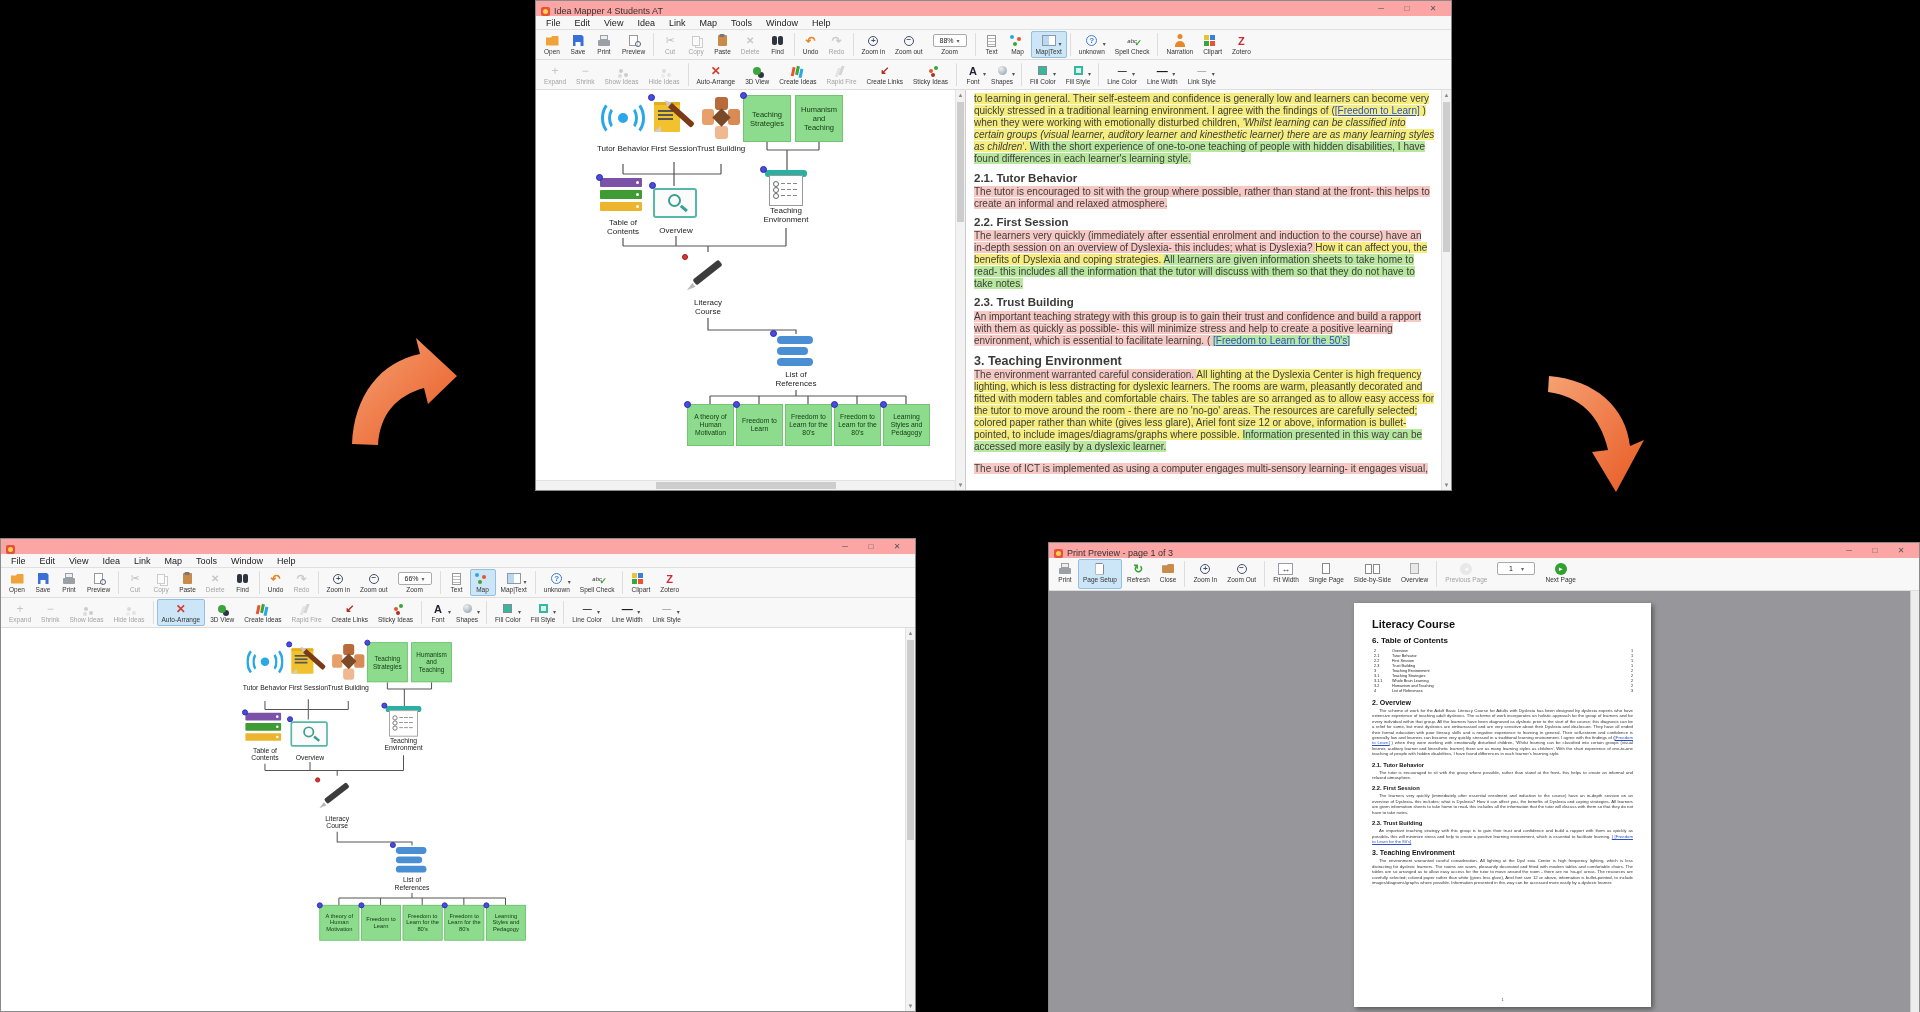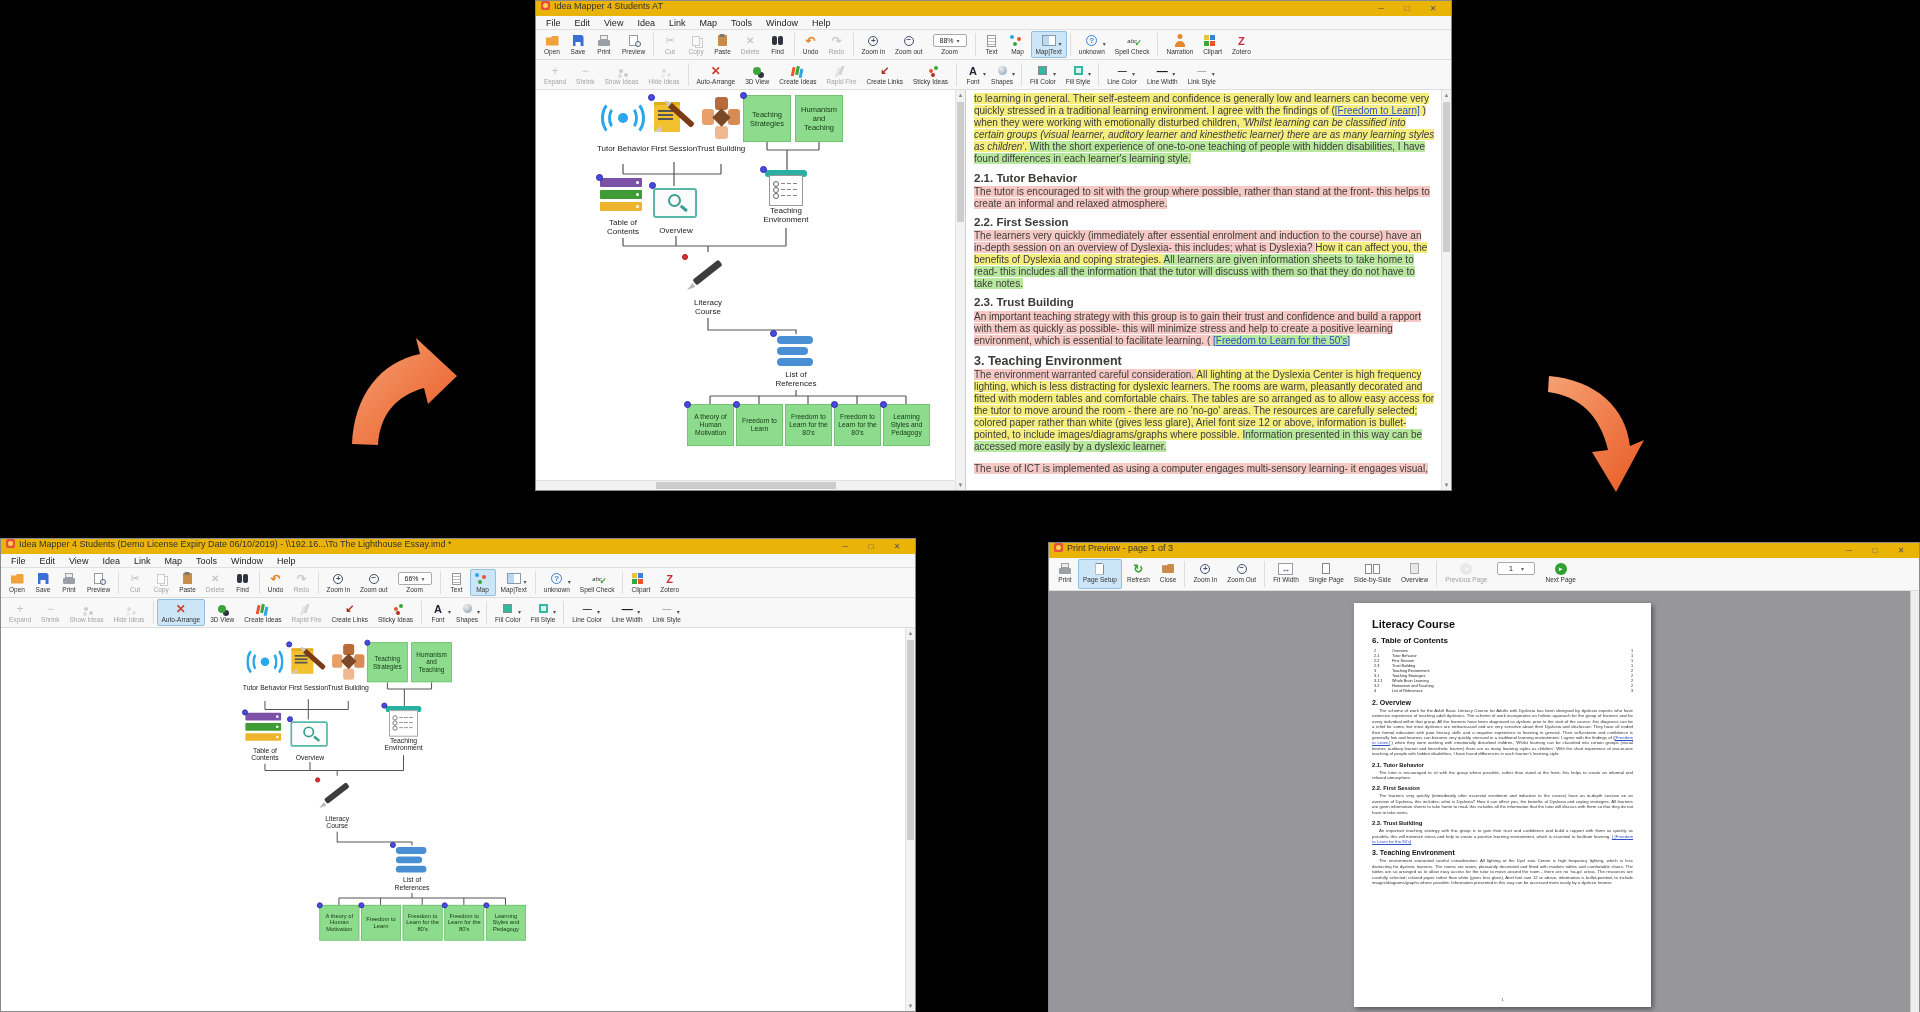--- a/index.html
+++ b/index.html
@@ -4,21 +4,21 @@
 <style>
   *{box-sizing:border-box;margin:0;padding:0}
   html,body{width:1920px;height:1012px;overflow:hidden}
   body{background:#000;font-family:"Liberation Sans",sans-serif;position:relative}
   .stage{position:absolute;inset:0}
   
   .win{position:absolute;background:#f0f0f0;border:1px solid #8a8a8a}
   .win-top{left:535px;top:0;width:917px;height:491px}
   .win-bl{left:0;top:538px;width:916px;height:474px}
   .win-pp{left:1048px;top:542px;width:872px;height:474px}
-  .titlebar{height:15px;background:#eab308;display:flex;align-items:flex-start;padding:0 5px;font-size:9px;color:#333;white-space:nowrap;overflow:hidden}
+  .titlebar{height:15px;background:#fca5a5;display:flex;align-items:flex-end;padding:0 5px;font-size:9px;color:#333;white-space:nowrap;overflow:hidden}
   .tlogo{width:9px;height:9px;background:#e8503a;border-radius:2px;margin-right:4px;position:relative;flex:none}
   .tlogo::after{content:'';position:absolute;inset:2px;background:#ffd34d;border-radius:50%}
   .ttext{flex:1;overflow:hidden;text-overflow:ellipsis}
   .wctrls{margin-left:auto;display:flex;flex:none}
   .wc{width:26px;text-align:center;font-size:8px;color:#555;height:15px;line-height:15px}
   .menubar{height:14px;background:#f7f7f7;border-bottom:1px solid #e0e0e0;display:flex;align-items:center;padding:0 3px}
   .menu-item{font-size:9px;color:#222;padding:0 7px}
   
   .tbar{display:flex;align-items:stretch;background:#f8f8f8;border-bottom:1px solid #ddd;padding:1px 3px;height:30px;overflow:hidden}
   .tbtn{display:flex;flex-direction:column;align-items:center;padding:2px 4px 0;min-width:26px;border:1px solid transparent;border-radius:2px}
@@ -538,21 +538,20 @@
         <span class="sarrow sa-up">▲</span>
         <div class="vthumb" style="top:12px;height:150px"></div>
         <span class="sarrow sa-dn">▼</span>
       </div>
     </div>
   </div>
 
   <div class="win win-bl">
     <div class="titlebar">
       <span class="tlogo"></span>
-      <span class="ttext">Idea Mapper 4 Students (Demo License Expiry Date 06/10/2019) - \\192.16...\To The Lighthouse Essay.imd *</span>
       <span class="wctrls">
         <span class="wc">─</span>
         <span class="wc">□</span>
         <span class="wc">✕</span>
       </span>
     </div>
     <div class="menubar">
 
     <span class="menu-item">File</span>
         <span class="menu-item">Edit</span>

